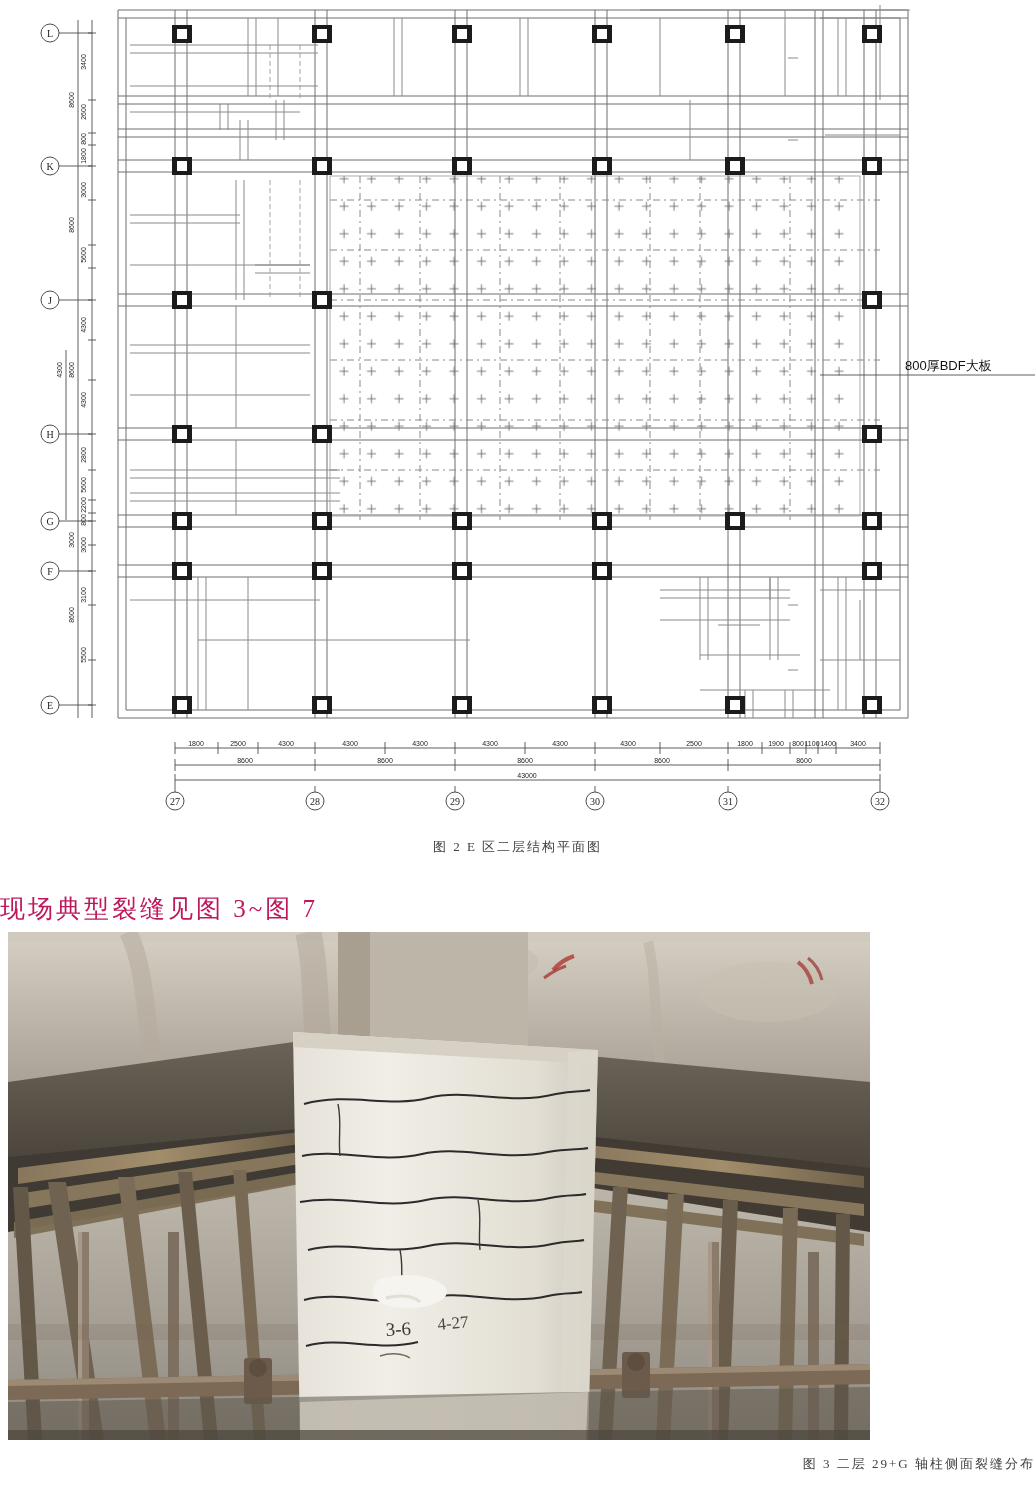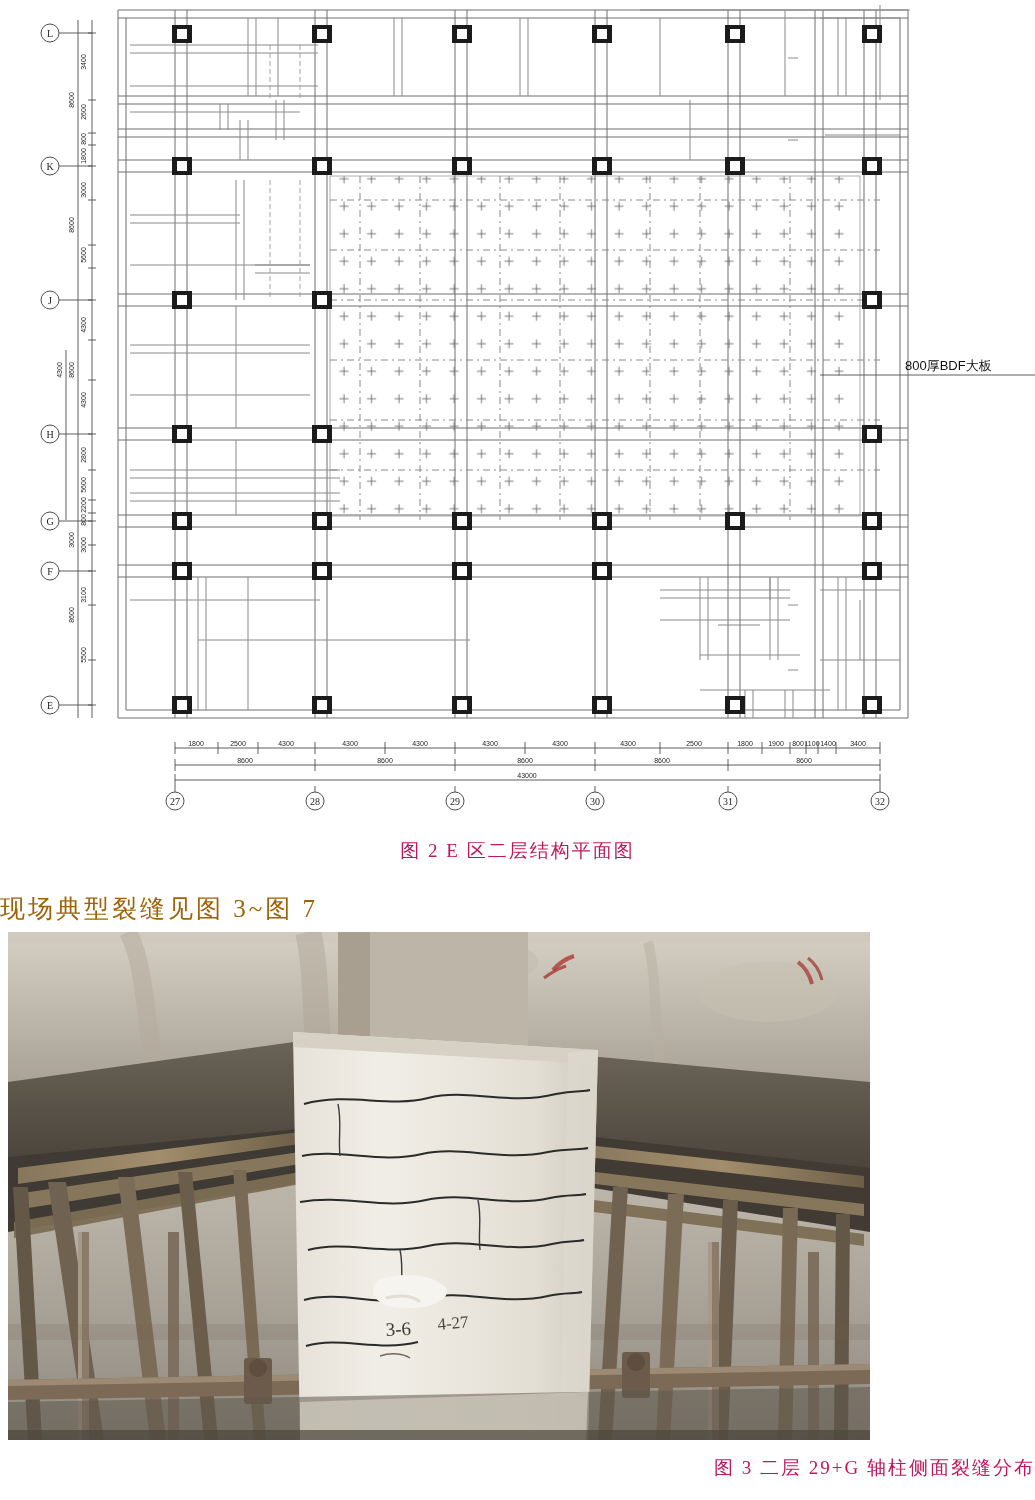--- a/index.html
+++ b/index.html
@@ -24,35 +24,35 @@
     height: 830px;
   }
   #fig2-svg { display: block; }
 
   
   .caption {
     position: absolute;
     width: 1035px;
     text-align: center;
     font-family: "Liberation Serif", serif;
-    font-size: 19px;
+    font-size: 13px;
     letter-spacing: 2px;
-    color: #be185d;
+    color: #404040;
   }
   #fig2-caption { top: 838px; }
   #fig3-caption { top: 1455px; text-align: right; }
 
   #para-line {
     position: absolute;
     left: 0px;
     top: 892px;
     width: 1035px;
     font-size: 25px;
     letter-spacing: 3px;
-    color: #a16207;
+    color: #be185d;
     font-family: "Liberation Serif", serif;
   }
 
   
   #photo {
     position: absolute;
     left: 8px;
     top: 932px;
     width: 862px;
     height: 508px;

